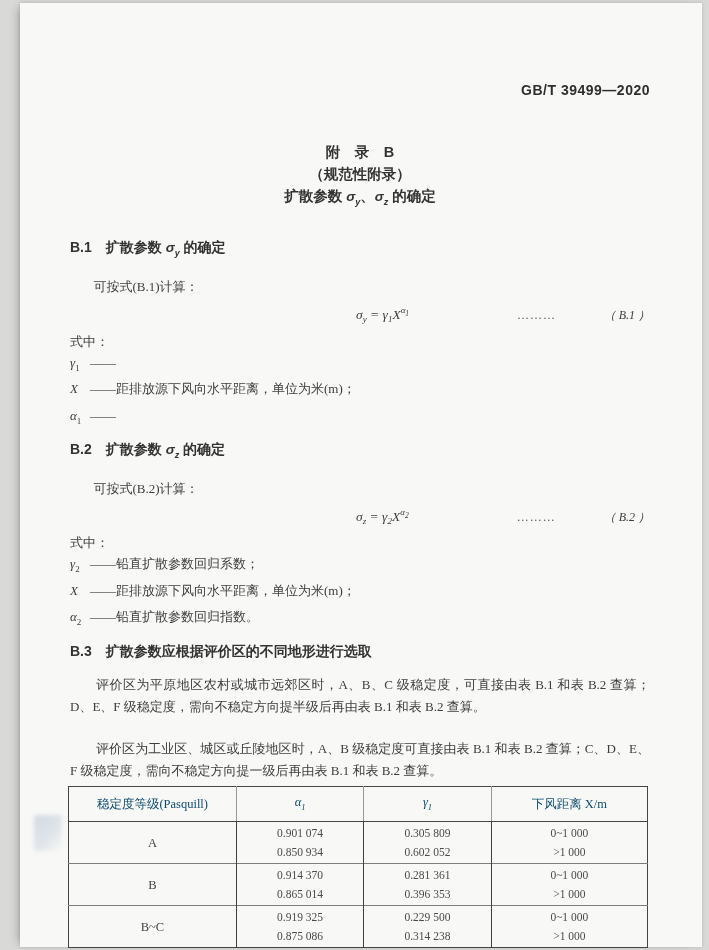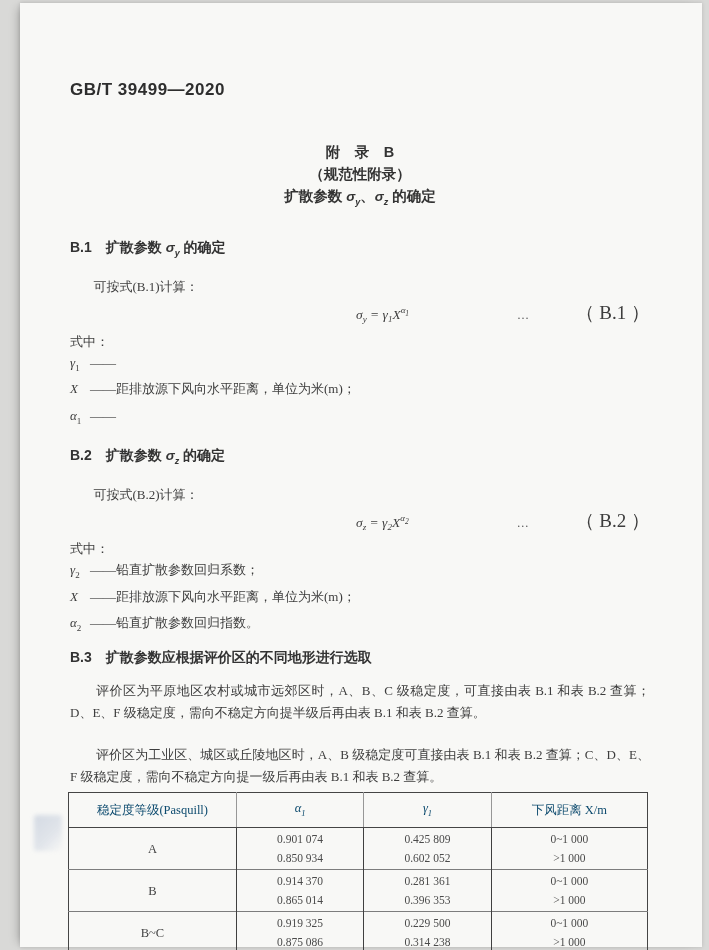--- a/index.html
+++ b/index.html
@@ -16,33 +16,33 @@
     background:#f8f8f6;
     box-shadow:-7px 0 9px -5px rgba(0,0,0,.22), 0 0 4px rgba(0,0,0,.15);
   }
   .content{
     position:relative;
     padding:78px 52px 0 50px;
     font-size:13px;
     line-height:20px;
   }
   .heading-font{font-family:"Liberation Sans","DejaVu Sans",sans-serif;font-weight:bold;color:#333;}
-  .std-number{font-size:17px;line-height:18px;letter-spacing:.5px;font-weight:bold;color:#2e2e2e;}
+  .std-number{font-size:14px;line-height:18px;letter-spacing:.5px;font-weight:bold;color:#2e2e2e;text-align:right;}
   .title-block{margin-top:42px;text-align:center;line-height:22px;}
   .title-line{font-size:14.5px;}
   .sec-heading{margin-top:24px;font-size:14px;line-height:20px;}
   .sec-heading .sec-num{margin-right:14px;}
   .intro-line{margin-top:15px;text-indent:1.8em;line-height:20px;}
   .formula-row{margin-top:3px;display:flex;align-items:baseline;line-height:20px;gap:48px;}
   .formula-row .f-pad{width:238px;flex:none;}
   .formula{font-style:italic;font-size:13.5px;white-space:nowrap;}
   .formula sub,.formula sup{font-size:9px;}
   .formula sup sub{font-size:7.5px;}
   .f-dots{flex:1;overflow:hidden;white-space:nowrap;color:#555;margin-left:60px;letter-spacing:1px;font-size:12px;}
-  .f-label{flex:none;white-space:nowrap;font-size:19px;}
+  .f-label{flex:none;white-space:nowrap;font-size:12px;font-style:italic;}
   .where-line{margin-top:2px;line-height:20px;}
   .def-line{display:flex;line-height:21px;}
   .def-term{font-style:italic;min-width:20px;white-space:nowrap;}
   .def-term sub{font-size:9px;font-style:normal;}
   .def-dash{white-space:pre;}
   .b3-para{margin-top:20px;text-indent:2em;line-height:22px;text-align:justify;}
   .b3-para.first{margin-top:13px;}
   .tbl-caption{margin-top:5px;text-align:center;font-size:13.5px;line-height:18px;}
   .tbl-caption .sym{font-style:italic;font-family:"Liberation Serif",serif;}
   .tbl-caption sub{font-size:9px;}
@@ -110,21 +110,21 @@
     <div class="def-line">
       <span class="def-term"><span>X</span><sub></sub></span>
         <span class="def-dash">——</span>
         <span>距排放源下风向水平距离，单位为米(m)；</span>
     </div>
     <div class="def-line">
       <span class="def-term"><span>α</span><sub>1</sub></span>
         <span class="def-dash">——</span>
     </div>
 
-    <div class="sec-heading heading-font" style="margin-top:14px;">
+    <div class="sec-heading heading-font" style="margin-top:8px;">
       <span class="sec-num">B.2</span><span>扩散参数 </span><span class="formula"><span>σ</span><sub>z</sub></span><span> 的确定</span>
     </div>
     <div class="intro-line" style="margin-top:14px;">可按式(B.2)计算：</div>
     <div class="formula-row">
       <span class="f-pad"></span>
       <span class="formula"><span>σ</span><sub>z</sub><span> = </span><span>γ</span><sub>2</sub><span>X</span><sup><span>α</span><sub>2</sub></sup></span>
       <span class="f-dots">……………………………………………………</span>
       <span class="f-label">（ B.2 ）</span>
     </div>
     <div class="where-line">式中：</div>
@@ -167,21 +167,21 @@
         </tr>
       </thead>
       <tbody>
         <tr>
           <td class="stab-label">A</td>
           <td>
             <div class="cell-line">0.901 074</div>
             <div class="cell-line">0.850 934</div>
           </td>
           <td>
-            <div class="cell-line">0.425 809</div>
+            <div class="cell-line">0.305 809</div>
             <div class="cell-line">0.602 052</div>
           </td>
           <td>
             <div class="cell-line">0~1 000</div>
             <div class="cell-line">&gt;1 000</div>
           </td>
         </tr>
         <tr>
           <td class="stab-label">B</td>
           <td>

